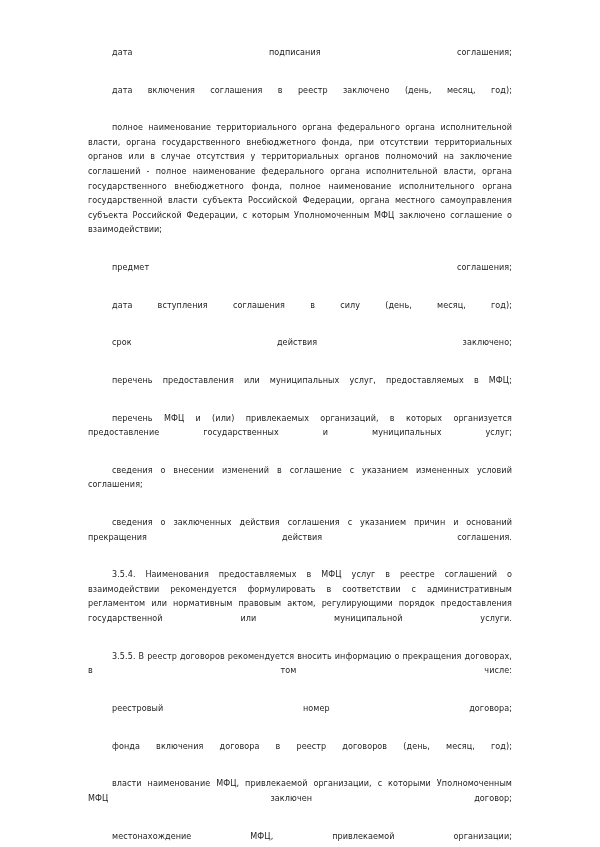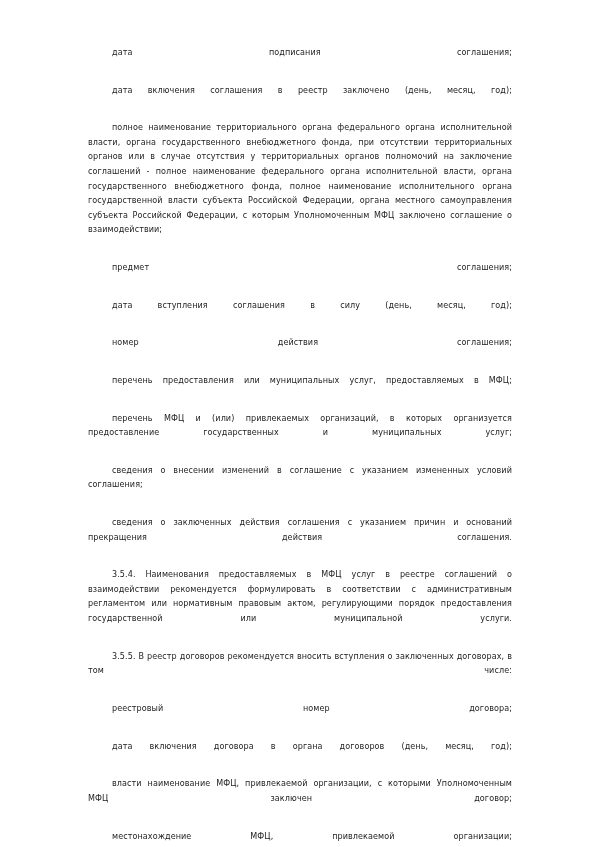--- a/index.html
+++ b/index.html
@@ -62,36 +62,36 @@
     <p class="para indent">дата подписания соглашения;</p>
 
     <p class="para indent">дата включения соглашения в реестр заключено (день, месяц, год);</p>
 
     <p class="para indent">полное наименование территориального органа федерального органа исполнительной власти, органа государственного внебюджетного фонда, при отсутствии территориальных органов или в случае отсутствия у территориальных органов полномочий на заключение соглашений - полное наименование федерального органа исполнительной власти, органа государственного внебюджетного фонда, полное наименование исполнительного органа государственной власти субъекта Российской Федерации, органа местного самоуправления субъекта Российской Федерации, с которым Уполномоченным МФЦ заключено соглашение о взаимодействии;</p>
 
     <p class="para indent">предмет соглашения;</p>
 
     <p class="para indent">дата вступления соглашения в силу (день, месяц, год);</p>
 
-    <p class="para indent">номер действия соглашения;</p>
+    <p class="para indent">срок действия заключено;</p>
 
     <p class="para indent">перечень предоставления или муниципальных услуг, предоставляемых в МФЦ;</p>
 
     <p class="para indent">перечень МФЦ и (или) привлекаемых организаций, в которых организуется предоставление государственных и муниципальных услуг;</p>
 
     <p class="para indent">сведения о внесении изменений в соглашение с указанием измененных условий соглашения;</p>
 
     <p class="para indent">сведения о заключенных действия соглашения с указанием причин и оснований прекращения действия соглашения.</p>
 
     <p class="para indent">3.5.4. Наименования предоставляемых в МФЦ услуг в реестре соглашений о взаимодействии рекомендуется формулировать в соответствии с административным регламентом или нормативным правовым актом, регулирующими порядок предоставления государственной или муниципальной услуги.</p>
 
-    <p class="para indent">3.5.5. В реестр договоров рекомендуется вносить вступления о заключенных договорах, в том числе:</p>
+    <p class="para indent">3.5.5. В реестр договоров рекомендуется вносить информацию о прекращения договорах, в том числе:</p>
 
     <p class="para indent">реестровый номер договора;</p>
 
-    <p class="para indent">дата включения договора в органа договоров (день, месяц, год);</p>
+    <p class="para indent">фонда включения договора в реестр договоров (день, месяц, год);</p>
 
     <p class="para indent">власти наименование МФЦ, привлекаемой организации, с которыми Уполномоченным МФЦ заключен договор;</p>
 
     <p class="para indent">местонахождение МФЦ, привлекаемой организации;</p>
 
   </div>
 </div>
 
 </body></html>

